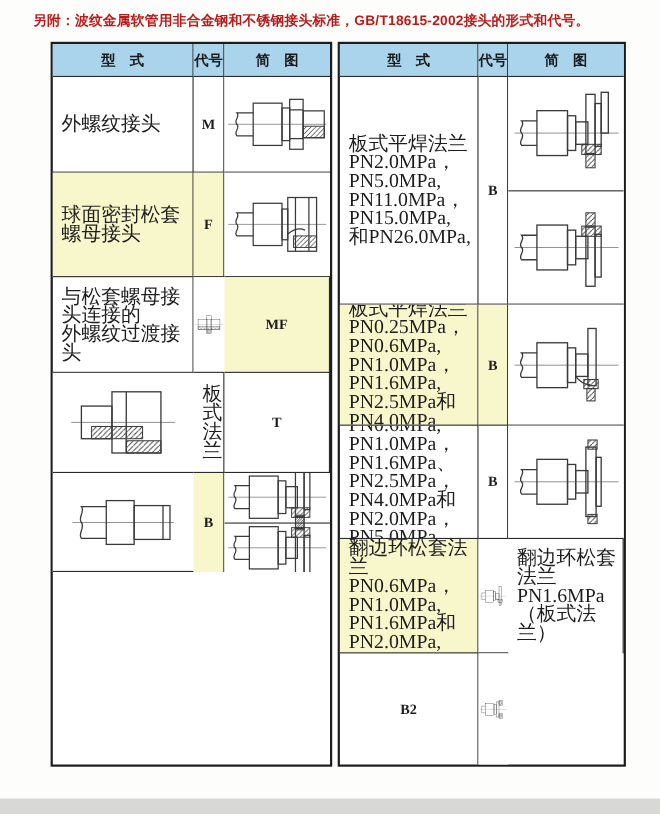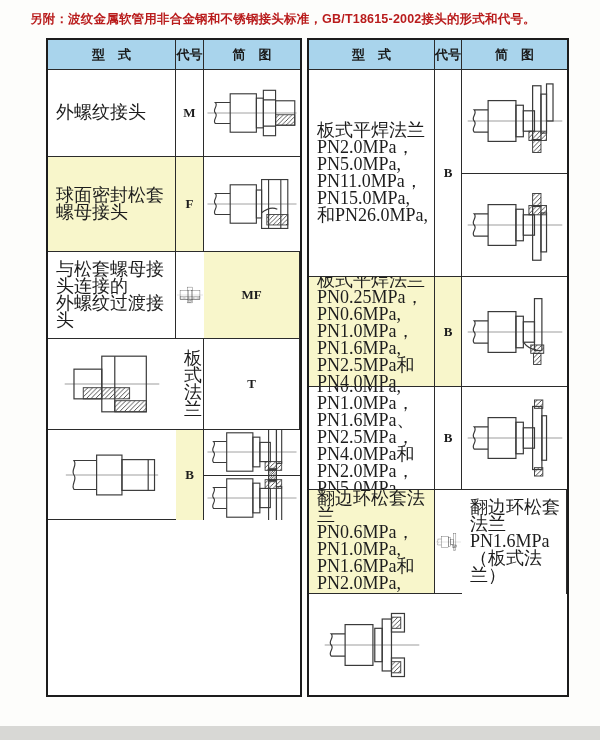--- a/index.html
+++ b/index.html
@@ -245,20 +245,21 @@
         <rect class="o" x="64" y="31" width="12" height="22"></rect>
         <rect class="o" x="76" y="6" width="9" height="54"></rect>
         <path class="o" d="M64 50 q7 6 12 4"></path>
         <rect class="hx" x="72" y="54" width="17" height="10"></rect>
         <rect class="hx" x="76" y="64" width="9" height="13"></rect>
       </svg>
     </div>
 
     <div class="c type bl">翻边环松套法兰
 PN1.6MPa（板式法兰）</div>
+    <div class="c code bl">B2</div>
     <div class="c diag last bl">
       <svg width="102" height="84" viewBox="0 0 110 84">
         <line class="cl" x1="4" y1="42" x2="106" y2="42"></line>
         <path class="o" d="M26 30 H11 c4 4 -4 8 0 12 c4 4 -4 8 0 12 H26"></path>
         <rect class="o" x="26" y="20" width="30" height="44"></rect>
         <rect class="o" x="58" y="24" width="8" height="36"></rect>
         <rect class="o" x="66" y="14" width="10" height="56"></rect>
         <rect class="o" x="76" y="8" width="14" height="20"></rect>
         <rect class="hx" x="76" y="12" width="10" height="12"></rect>
         <rect class="o" x="76" y="56" width="14" height="20"></rect>

